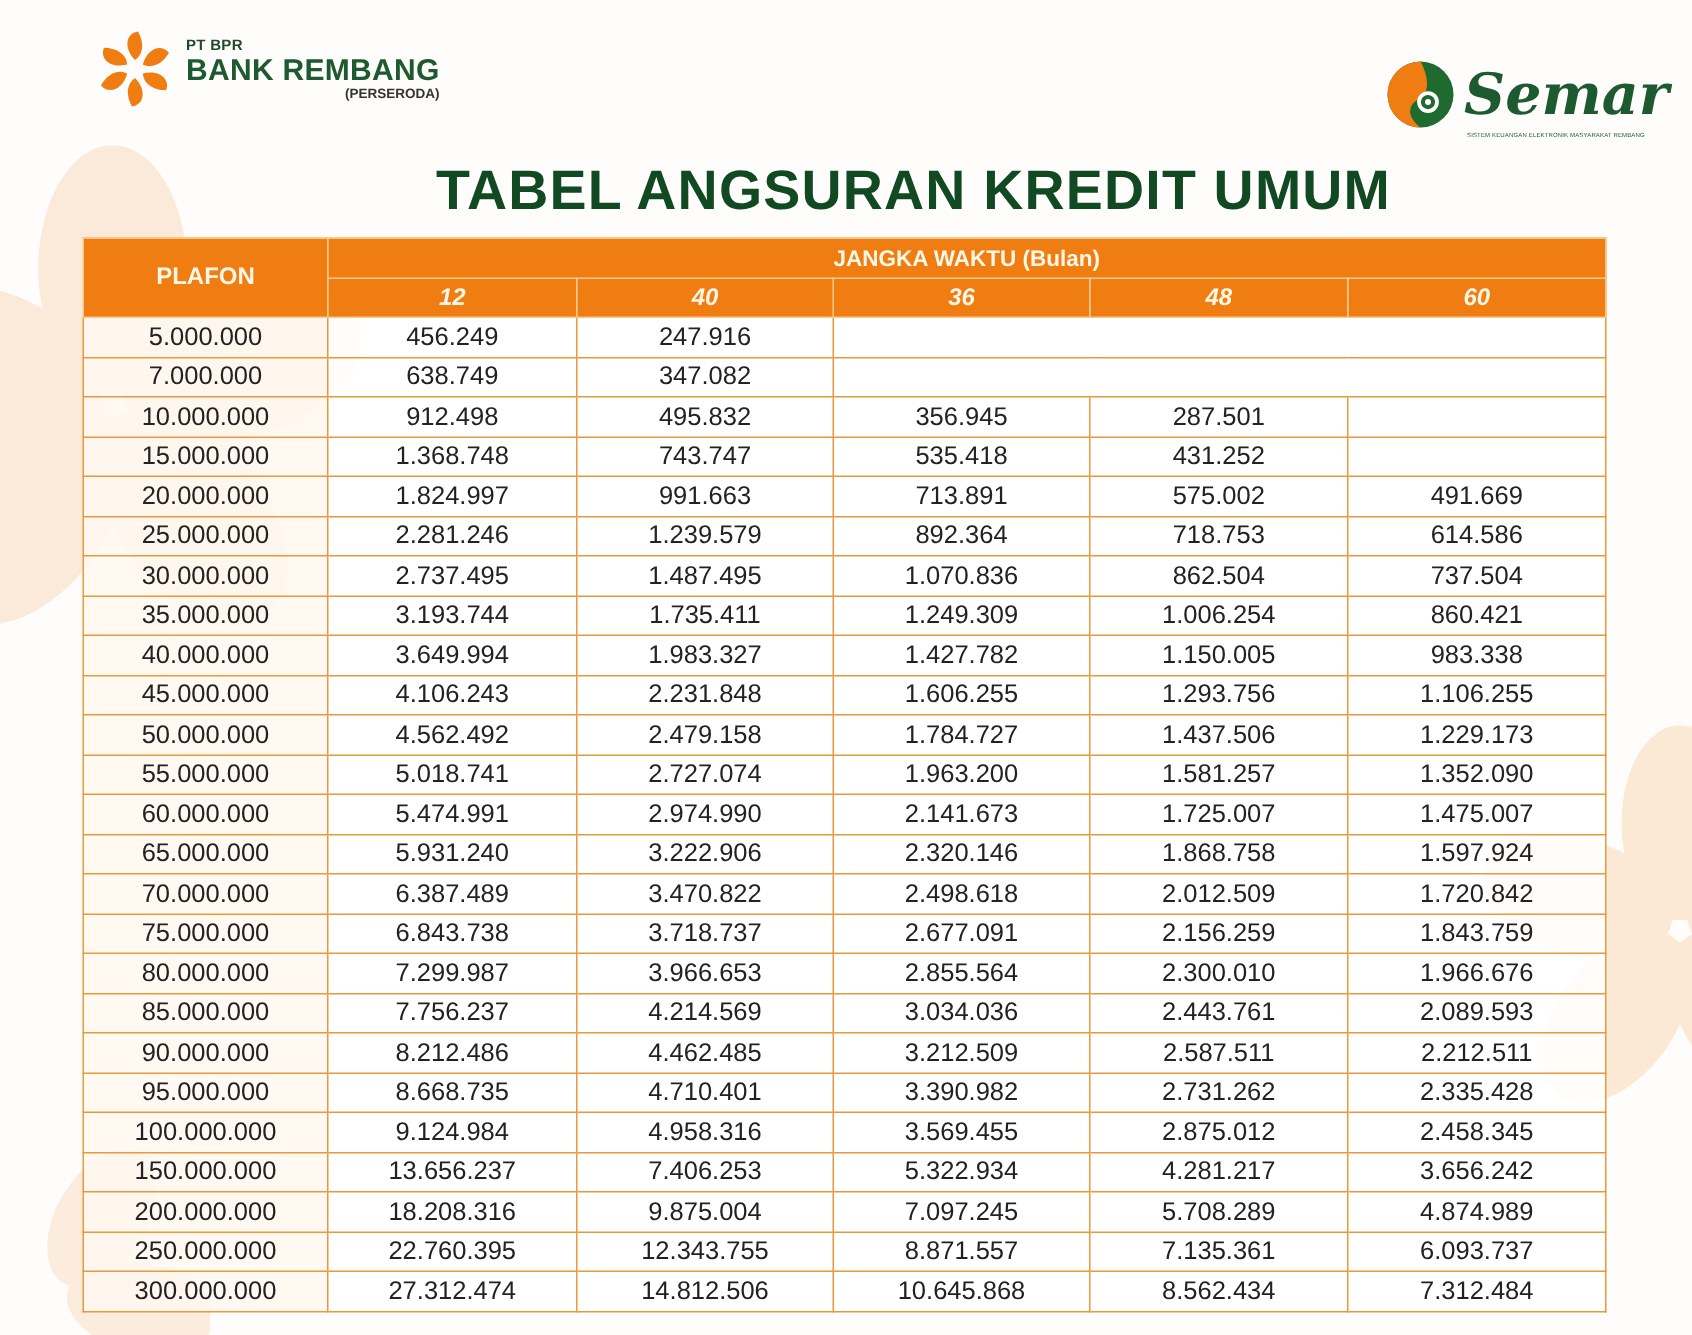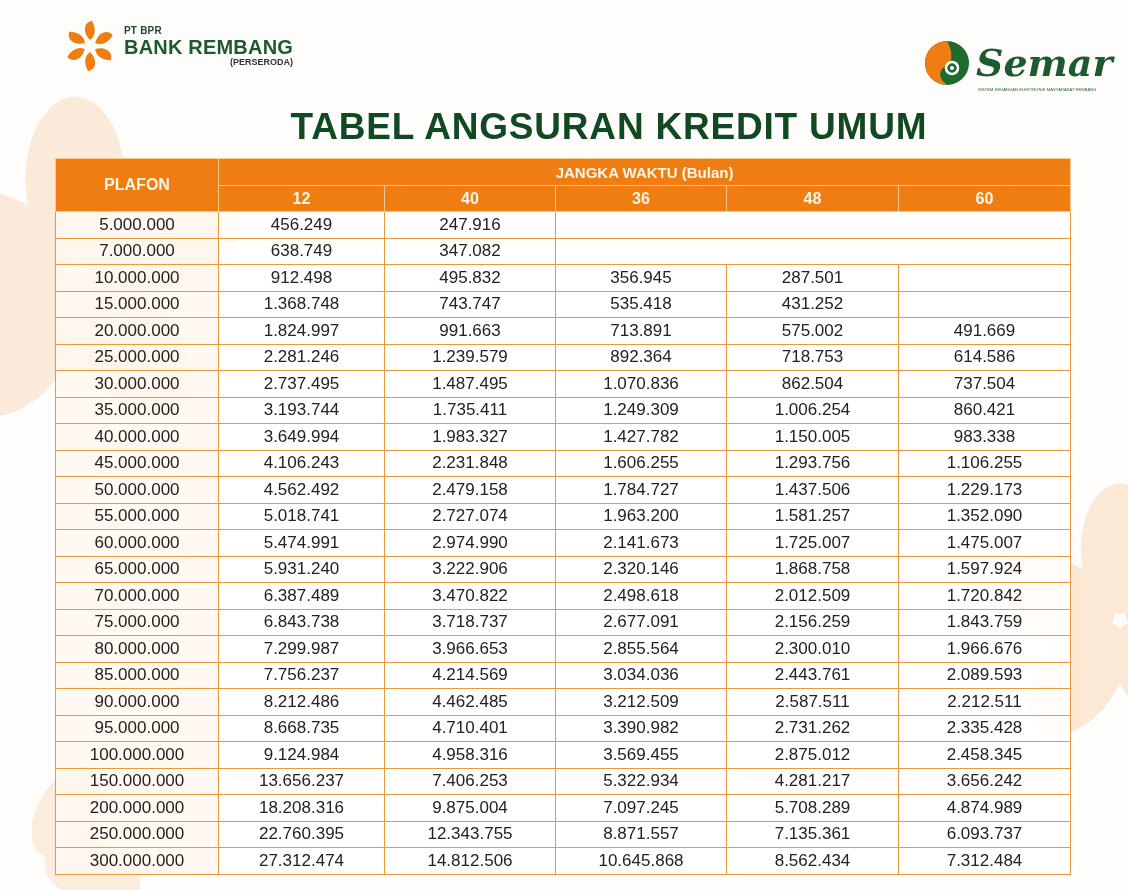--- a/index.html
+++ b/index.html
@@ -20,21 +20,21 @@
   .title { position: absolute; left: 0; width: 1128px; top: 106px; text-align: center; font-size: 37px; font-weight: bold; color: #114a22; letter-spacing: 0.8px; margin-left: 45px; }
   table.angsuran {
     position: absolute; left: 55px; top: 158px; width: 1015px;
     border-collapse: collapse; table-layout: fixed;
   }
   table.angsuran th {
     background: #ef7d12; color: #fff7e6; font-weight: bold; font-size: 16px;
     border: 1.5px solid #f7c98b; padding: 0; text-align: center;
   }
   table.angsuran th.top { height: 26px; font-size: 15px; border-bottom: 1.5px solid #f7c98b; margin-top: 22px; }
-  table.angsuran th.term { height: 25px; }
+  table.angsuran th.term { height: 25px; font-style: italic; }
   table.angsuran td {
     border: 1.5px solid #e89a3a; height: 25.5px; padding: 0; text-align: center;
     font-size: 17px; color: #222; background: rgba(255,255,255,0.85);
   }
   table.angsuran td.plafon { background: rgba(255,248,240,0.85); margin-left: 15px; }
 </style>
 </head>
 <body>
 
 <svg class="bg-flower" style="left:-90px; top:90px;" width="330" height="360" viewBox="-100 -100 200 200">

